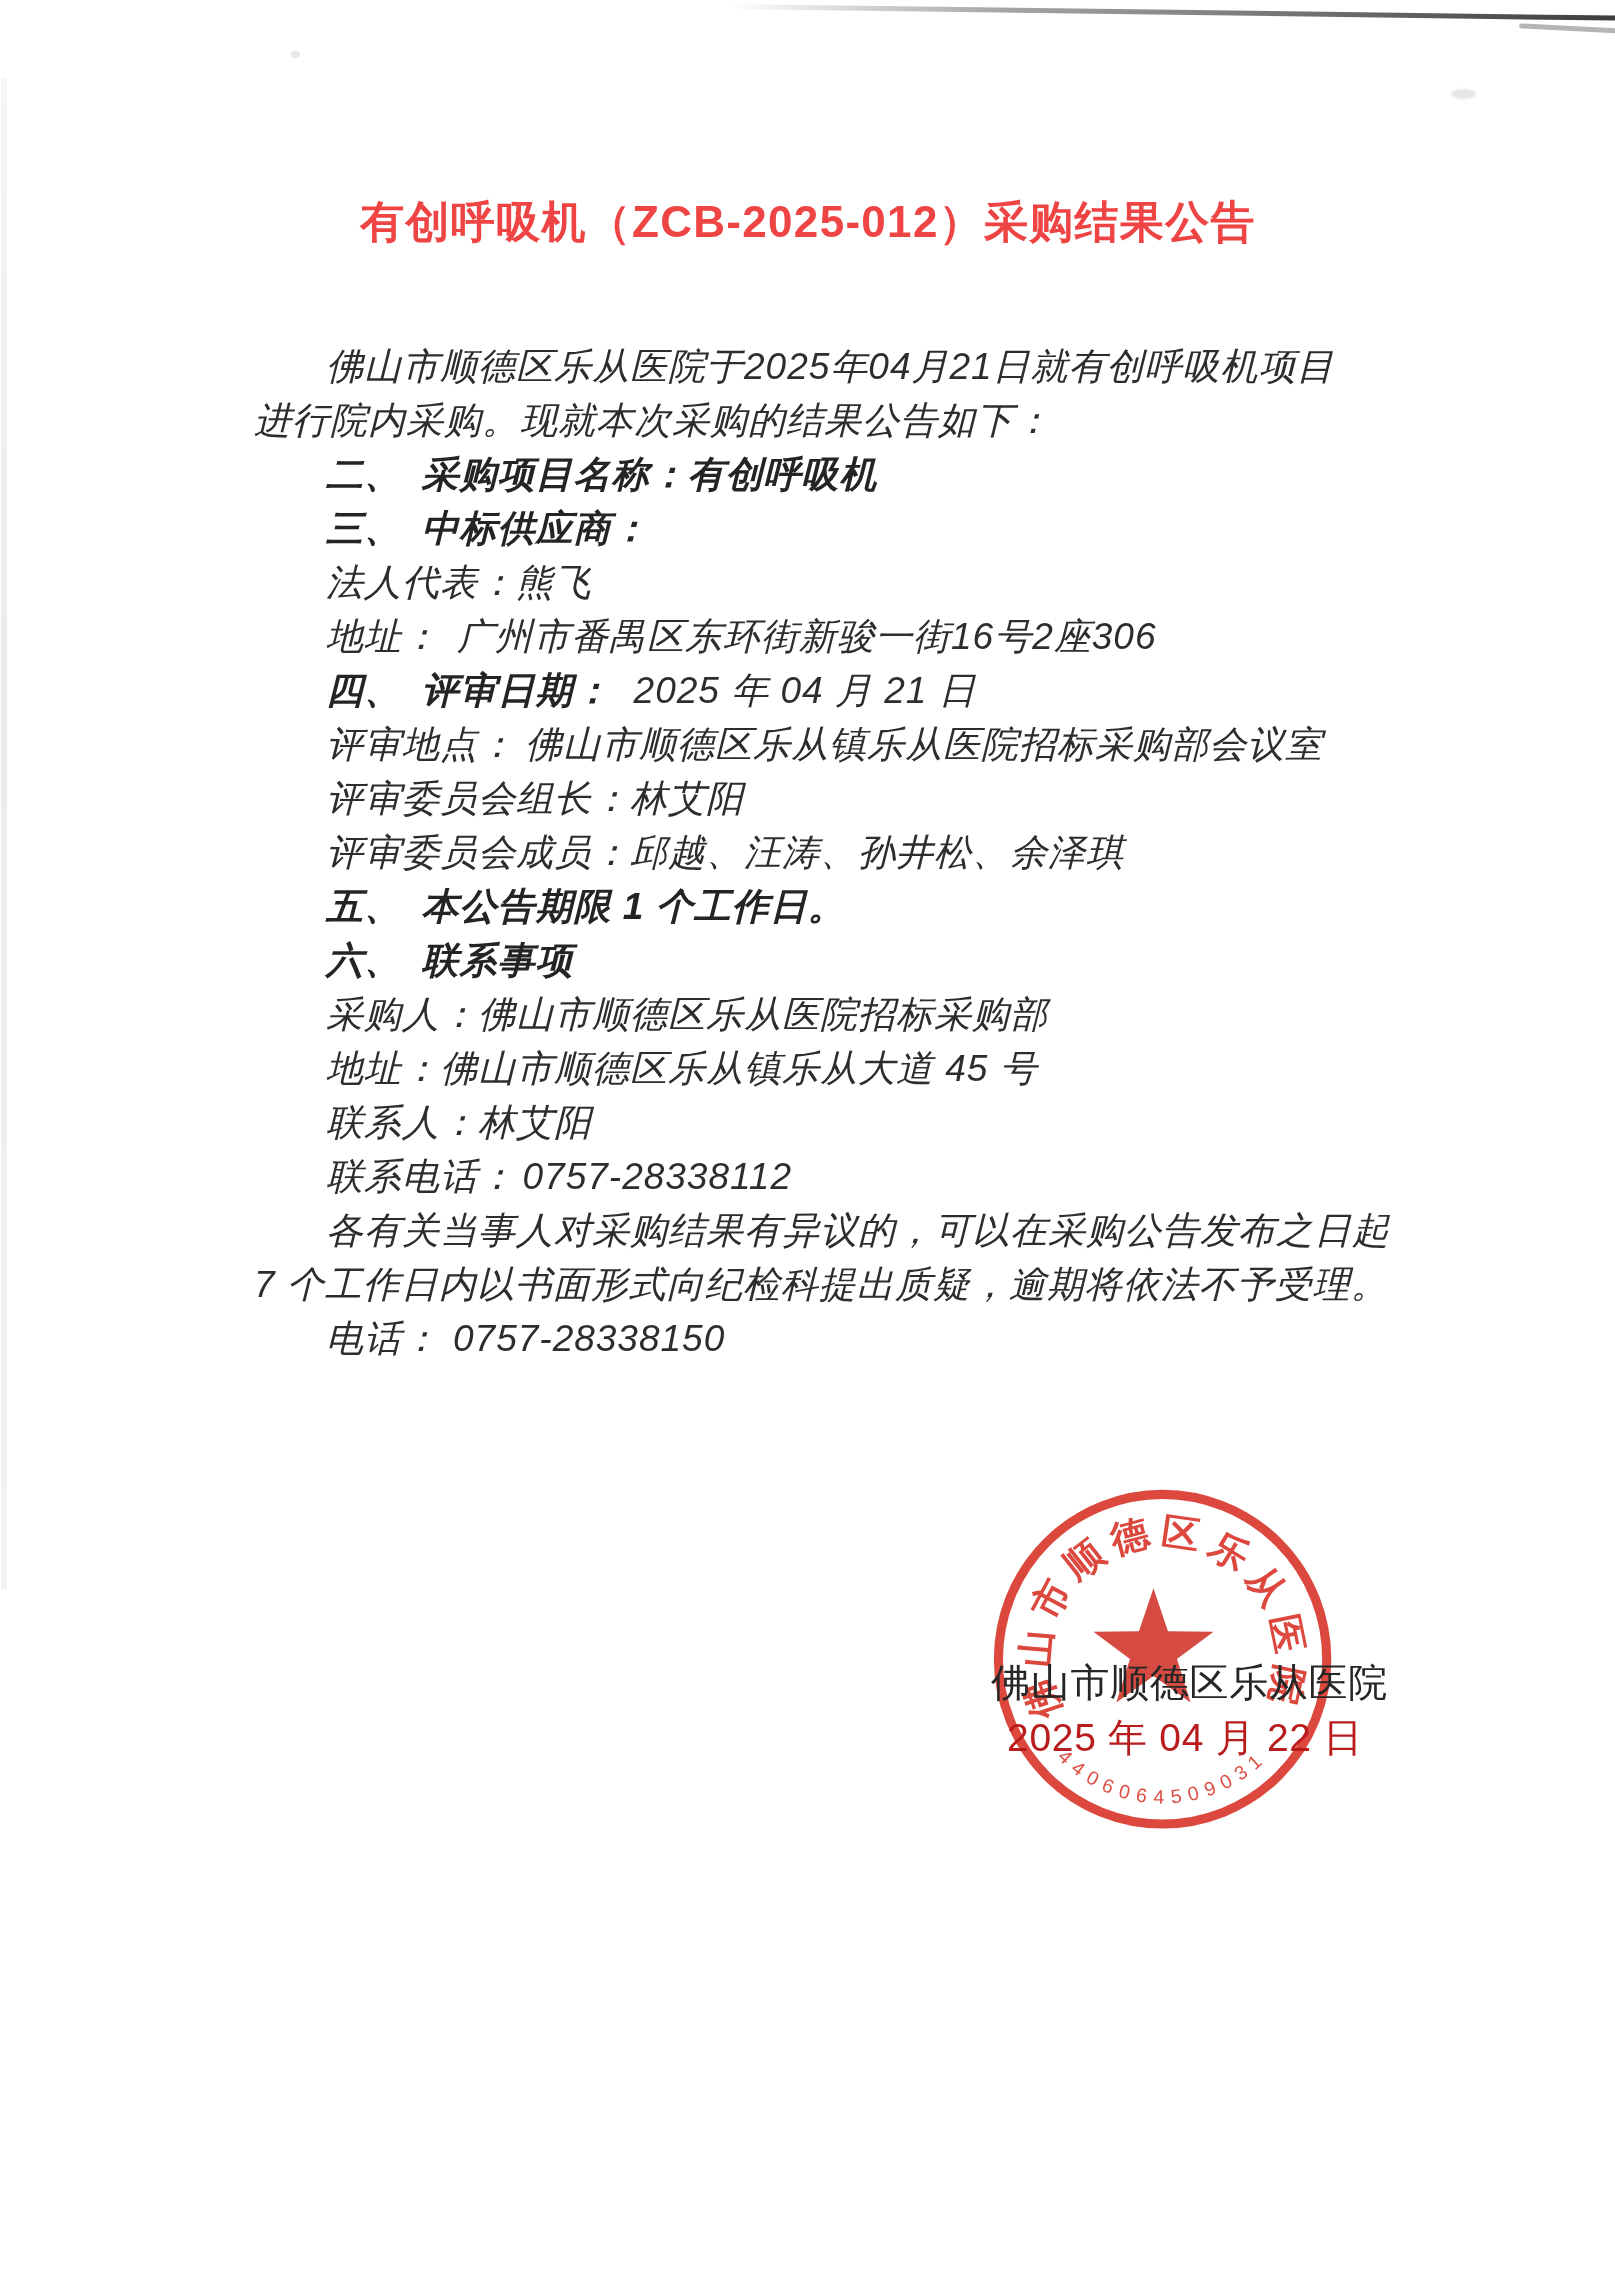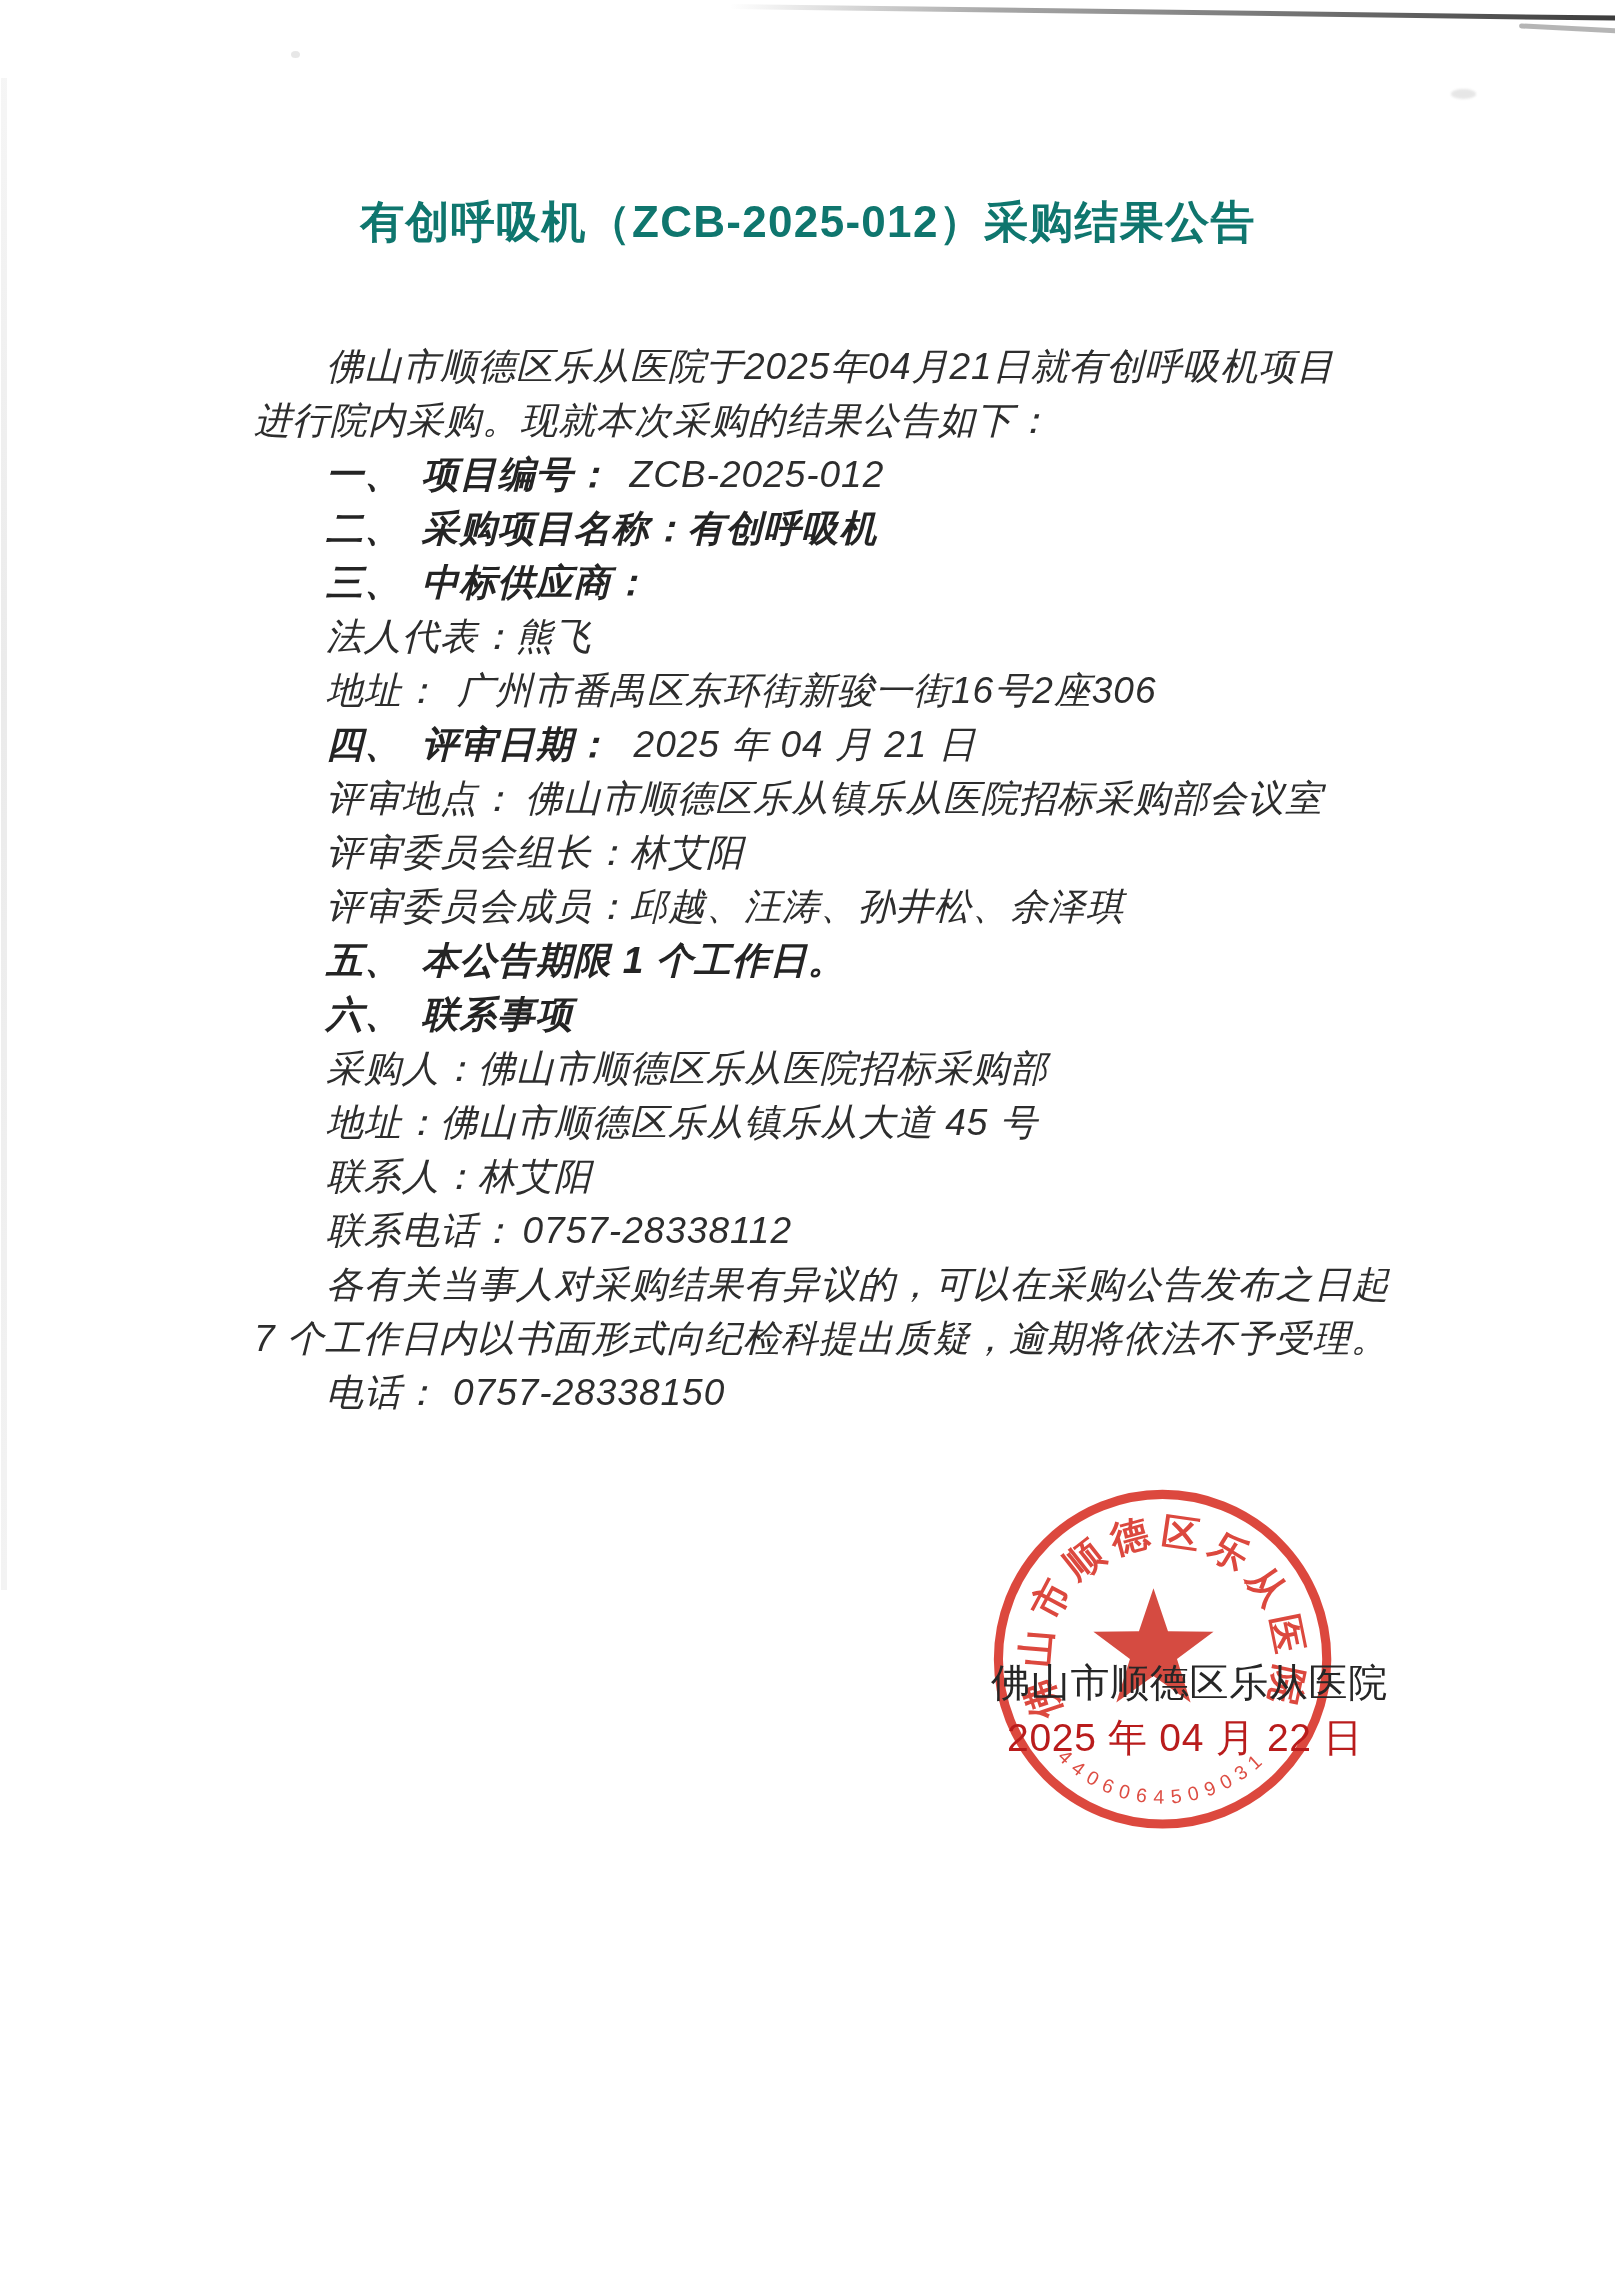--- a/index.html
+++ b/index.html
@@ -10,21 +10,21 @@
     overflow:hidden;
     font-family:"Liberation Sans", sans-serif;
     color:#2d2d2d;
   }
   
   .content{position:absolute;left:254px;top:194px;width:1108px;}
   .doc-title{
     margin:0 0 91px 0;
     font-size:44px;line-height:55px;
     font-weight:700;text-align:center;
-    letter-spacing:1.3px;color:#0f766e;
+    letter-spacing:1.3px;color:#ef4444;
     white-space:nowrap;
   }
   .line{
     margin:0;height:54px;line-height:54px;
     font-size:37px;letter-spacing:1px;
     white-space:nowrap;color:#2d2d2d;font-style:italic;
   }
   .line.ind{padding-left:72px;}
   .line .b{font-weight:700;color:#242424;}
   
@@ -72,21 +72,20 @@
   <div class="scan-top-line2"></div>
   <div class="scan-smudge-a"></div>
   <div class="scan-smudge-b"></div>
   <div class="scan-edge"></div>
 
   <div class="content">
     <h1 class="doc-title">有创呼吸机（ZCB-2025-012）采购结果公告</h1>
     <div>
         <p class="line ind"><span>佛山市顺德区乐从医院于2025年04月21日就有创呼吸机项目</span></p>
         <p class="line"><span>进行院内采购。现就本次采购的结果公告如下：</span></p>
-        <p class="line ind"><span class="b">一、</span><span class="b" style="margin-left: 19.6px;">项目编号：</span><span style="margin-left: 18px;">ZCB-2025-012</span></p>
         <p class="line ind"><span class="b">二、</span><span class="b" style="margin-left: 19.6px;">采购项目名称：有创呼吸机</span></p>
         <p class="line ind"><span class="b">三、</span><span class="b" style="margin-left: 19.6px;">中标供应商：</span></p>
         <p class="line ind"><span>法人代表：熊飞</span></p>
         <p class="line ind"><span>地址：</span><span style="margin-left: 17px;">广州市番禺区东环街新骏一街16号2座306</span></p>
         <p class="line ind"><span class="b">四、</span><span class="b" style="margin-left: 19.6px;">评审日期：</span><span style="margin-left: 22px;">2025 年 04 月 21 日</span></p>
         <p class="line ind"><span>评审地点：</span><span style="margin-left: 9px;">佛山市顺德区乐从镇乐从医院招标采购部会议室</span></p>
         <p class="line ind"><span>评审委员会组长：林艾阳</span></p>
         <p class="line ind"><span>评审委员会成员：邱越、汪涛、孙井松、余泽琪</span></p>
         <p class="line ind"><span class="b">五、</span><span class="b" style="margin-left: 19.6px;">本公告期限 1 个工作日。</span></p>
         <p class="line ind"><span class="b">六、</span><span class="b" style="margin-left: 19.6px;">联系事项</span></p>

